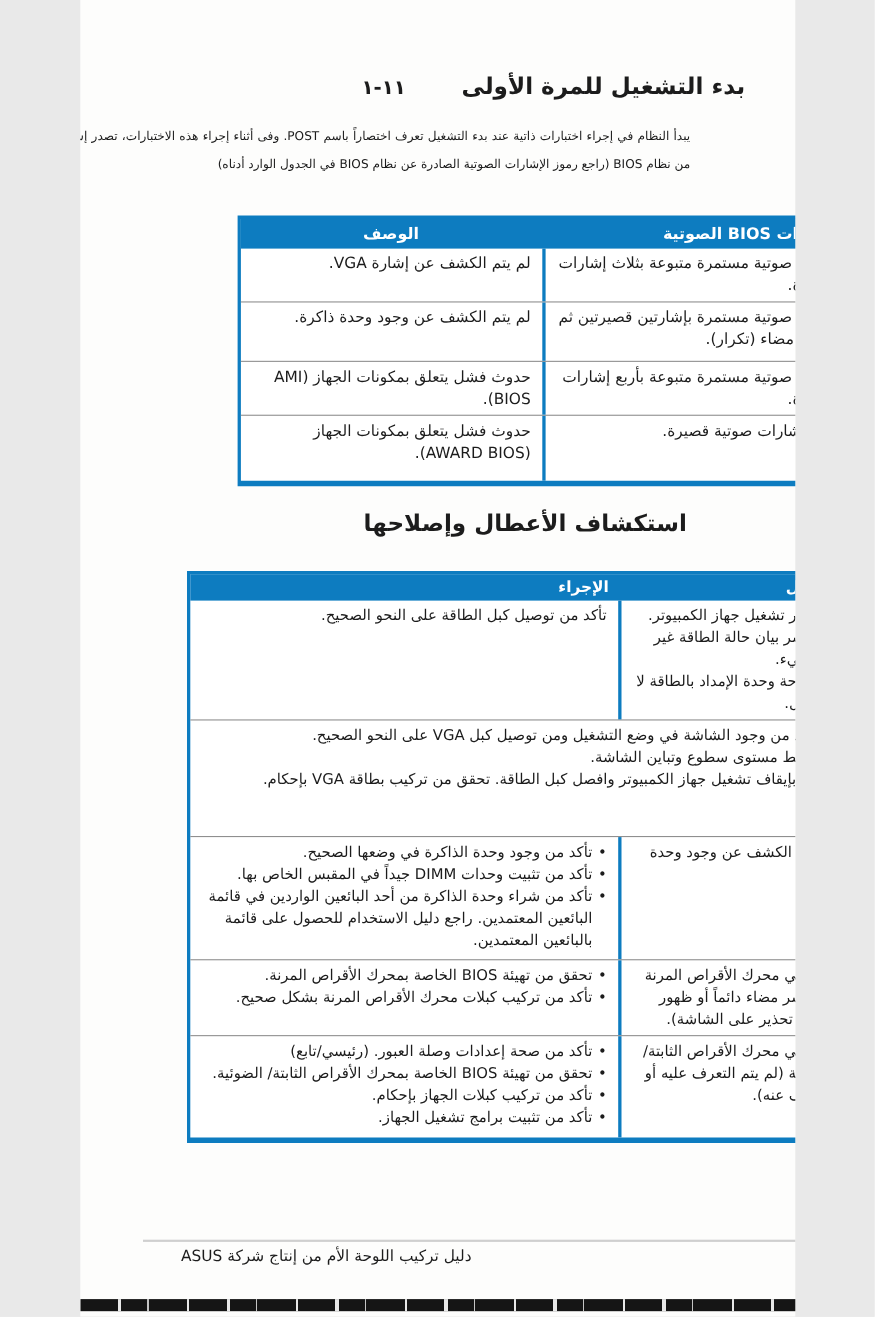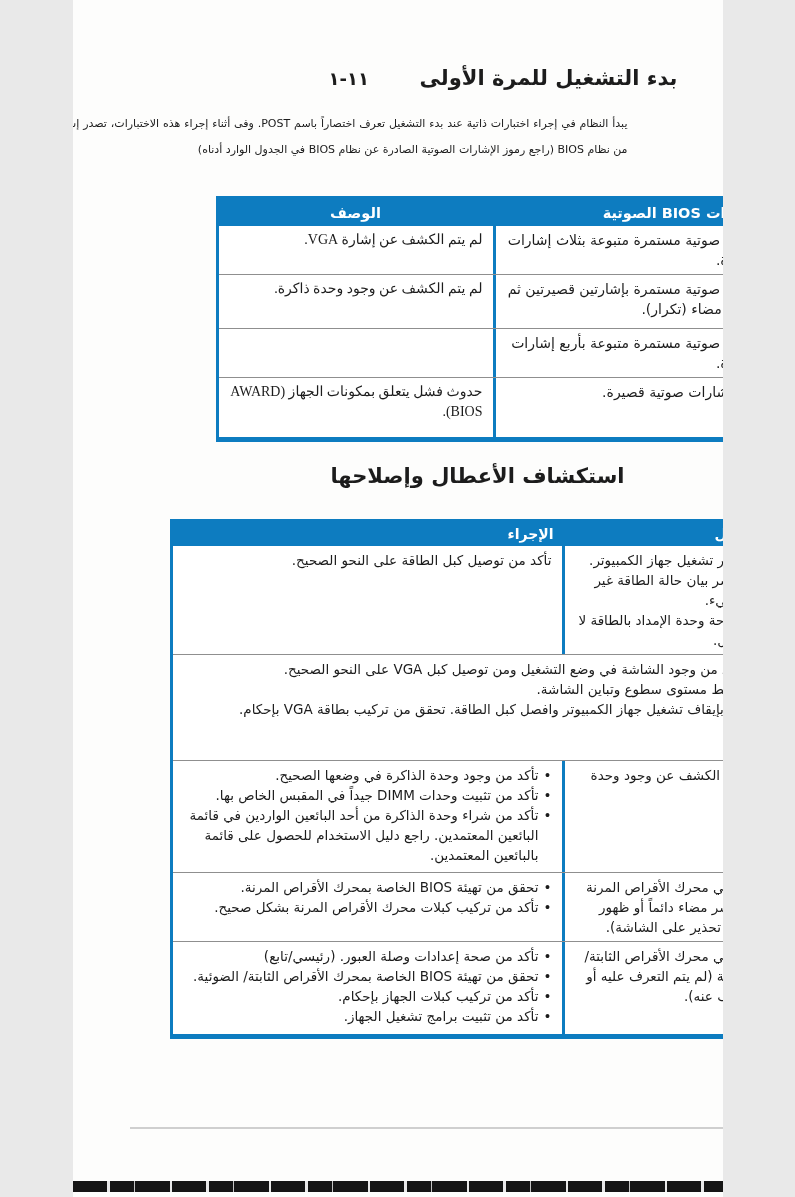--- a/index.html
+++ b/index.html
@@ -38,21 +38,21 @@
   .tbl2 .tbl-header{ height:24px; font-size:14px; }
   .hc{ padding:0 8px; }
   .hc-signal{ width:50%; }
   .hc-desc{ flex:1; text-align:center; }
   .hc-problem{ width:205px; }
   .hc-action{ flex:1; padding-left:14px; }
   .t-row{ display:flex; align-items:stretch; }
   .t-row + .t-row{ border-top:1px solid #8f8f8f; }
   .cell{ padding:4px 8px; }
   .c-signal{ width:50%; border-left:3px solid var(--blue); }
-  .c-desc{ flex:1; padding:4px 10px;font-family:Liberation Serif, serif; }
+  .c-desc{ flex:1; padding:4px 10px; }
   .c-problem{ width:205px; border-left:3px solid var(--blue); }
   .c-action{ flex:1; padding:4px 10px; }
   .bullet-item{ display:flex; }
   .bullet-dot{ flex:none; width:13px; }
   .bullet-text{ flex:1; }
   
   .h2{
     position:absolute; top:464px; right:98px; direction:rtl;
     font-size:21px; font-weight:bold;
   }
@@ -102,20 +102,21 @@
         <div class="t-row" style="min-height: 30px;">
           <div class="cell c-signal">إشارة صوتية مستمرة متبوعة بثلاث إشارات قصيرة.</div>
           <div class="cell c-desc">لم يتم الكشف عن إشارة VGA.</div>
         </div>
         <div class="t-row" style="min-height: 54px;">
           <div class="cell c-signal">إشارة صوتية مستمرة بإشارتين قصيرتين ثم توقف مضاء (تكرار).</div>
           <div class="cell c-desc">لم يتم الكشف عن وجود وحدة ذاكرة.</div>
         </div>
         <div class="t-row" style="min-height: 38px;">
           <div class="cell c-signal">إشارة صوتية مستمرة متبوعة بأربع إشارات قصيرة.</div>
+          <div class="cell c-desc">حدوث فشل يتعلق بمكونات الجهاز (AMI BIOS).</div>
         </div>
         <div class="t-row" style="min-height: 60px;">
           <div class="cell c-signal">أربع إشارات صوتية قصيرة.</div>
           <div class="cell c-desc">حدوث فشل يتعلق بمكونات الجهاز (AWARD BIOS).</div>
         </div>
       </div>
   </div>
 
   <div class="h2">استكشاف الأعطال وإصلاحها</div>
 
@@ -218,15 +219,16 @@
           </div>
         </div>
       </div>
   </div>
 
   <div class="side-tab">
     <span class="side-tab-label">عربي</span>
   </div>
 
   <div class="footer-line"></div>
+  <div class="footer-text">دليل تركيب اللوحة الأم من إنتاج شركة ASUS</div>
   <div class="bottom-stripe"></div>
 
 </div>
 
 </body></html>

